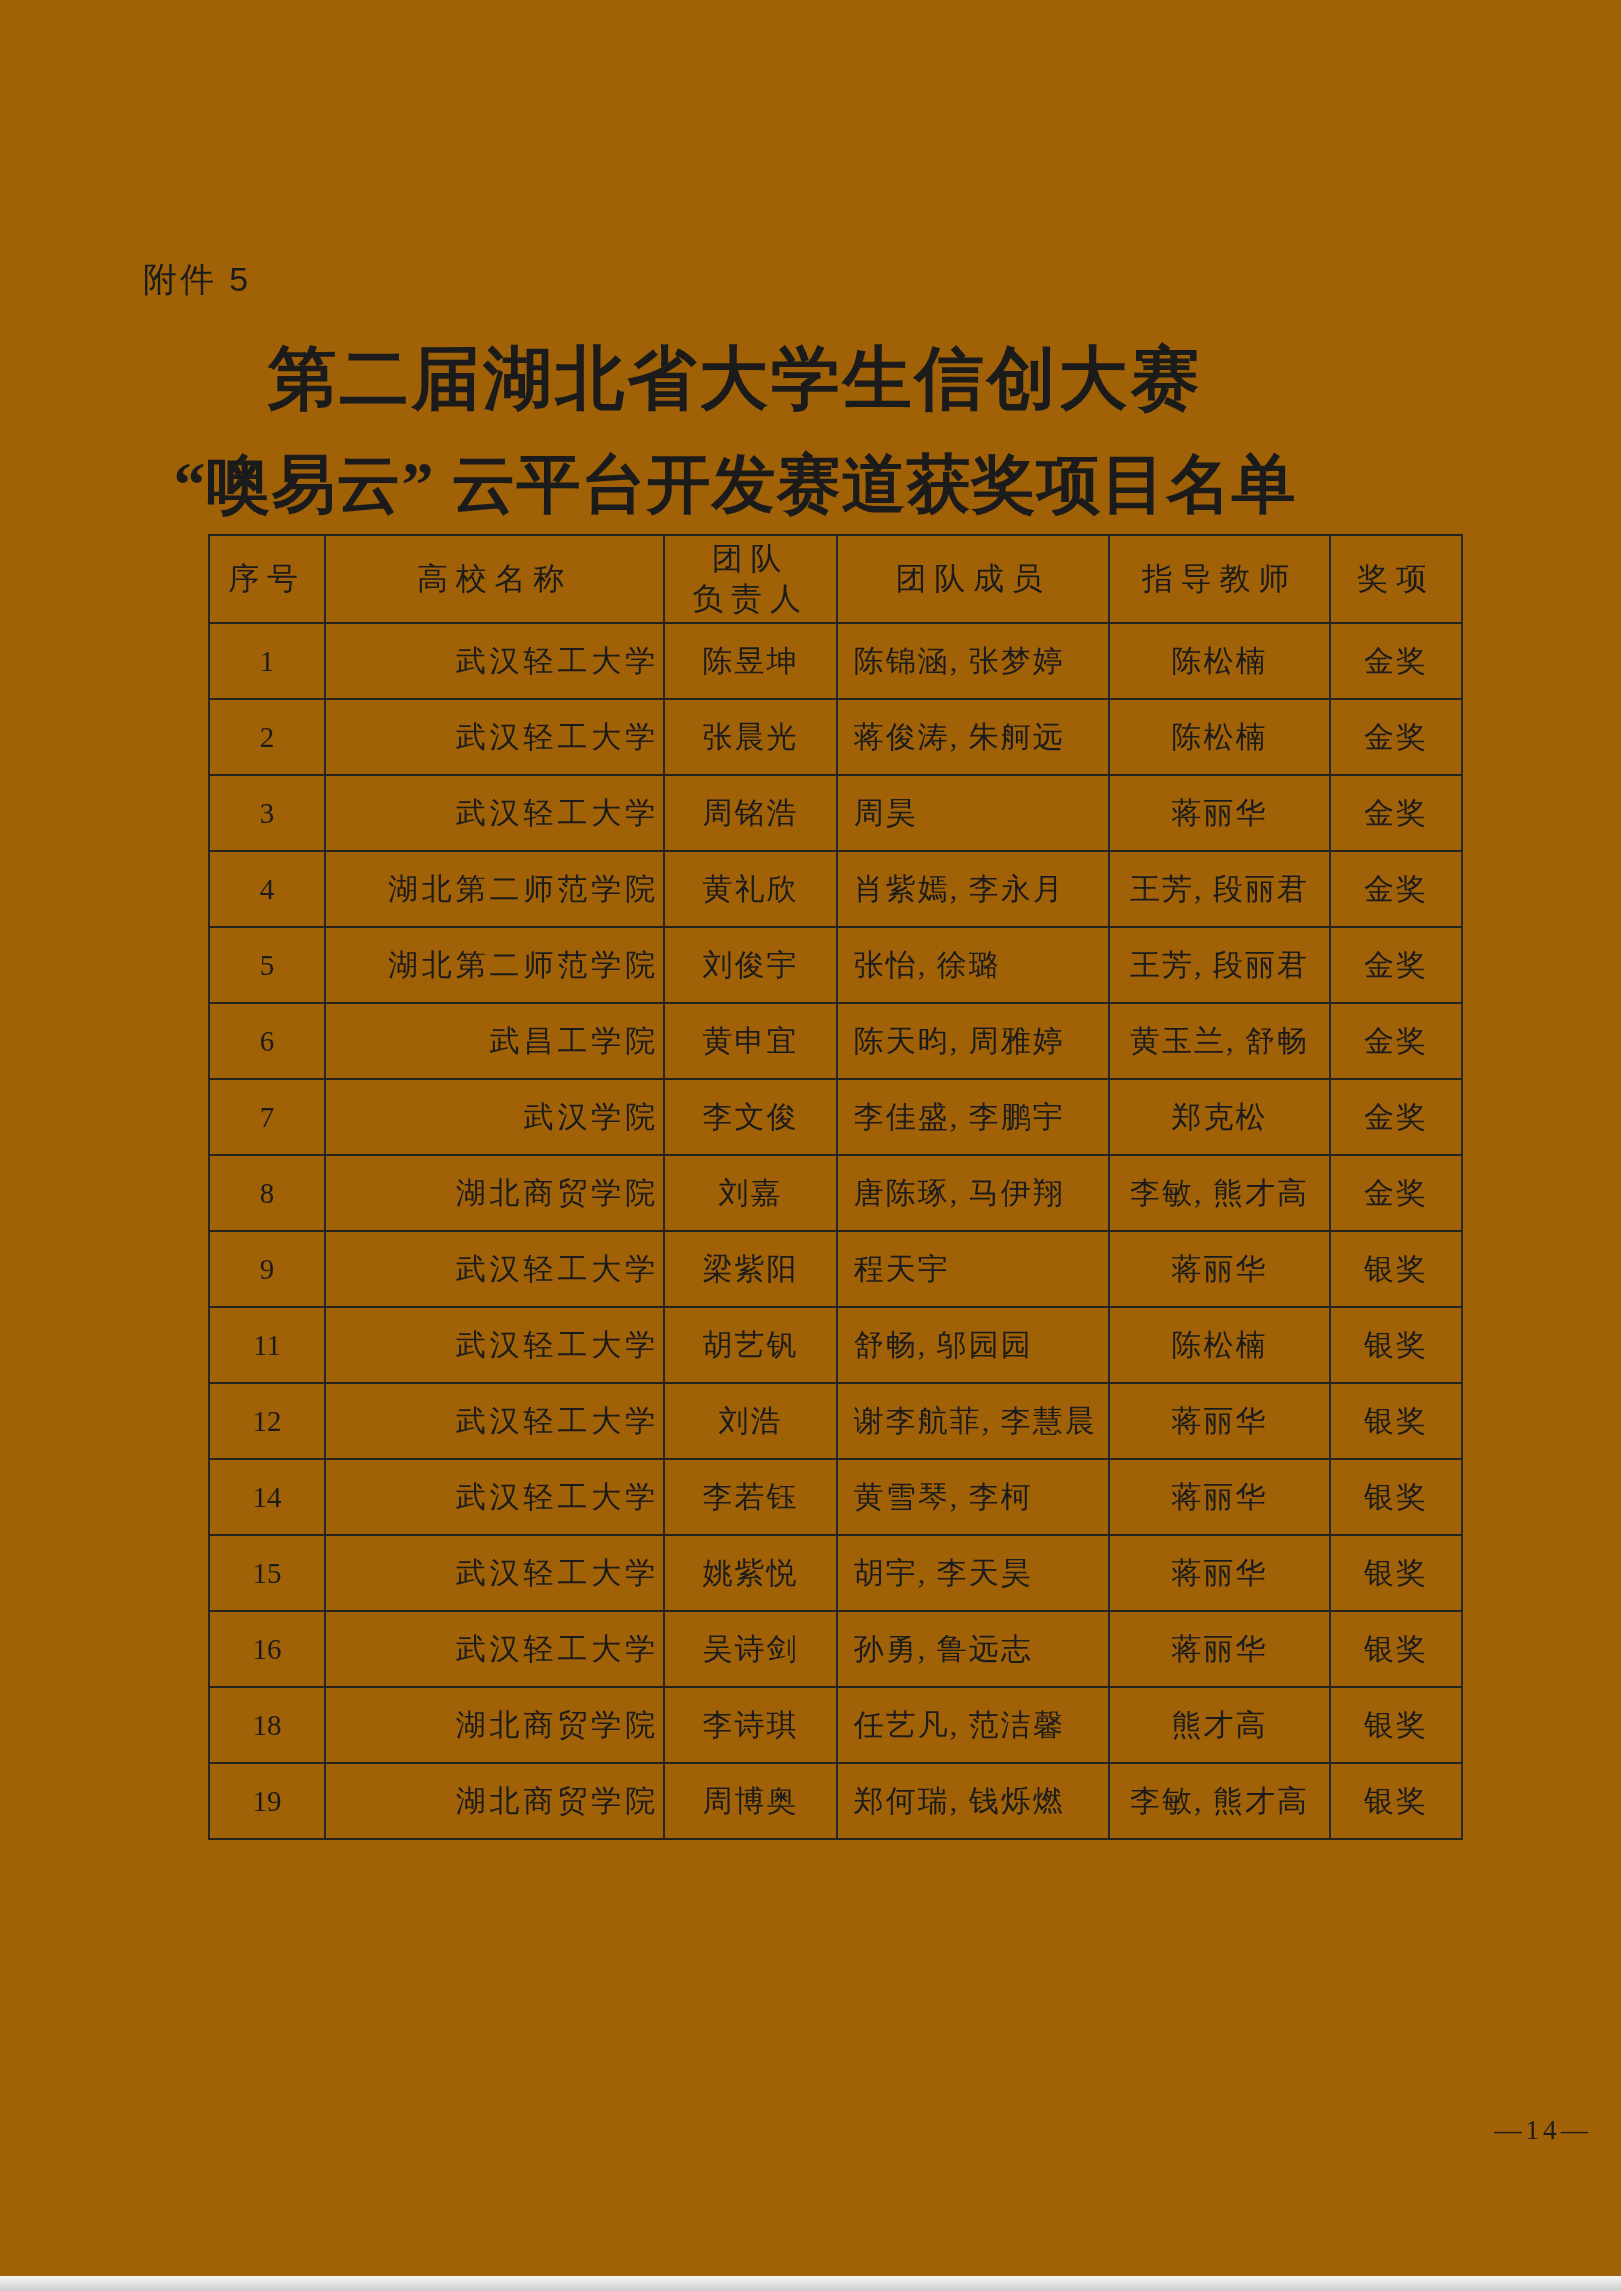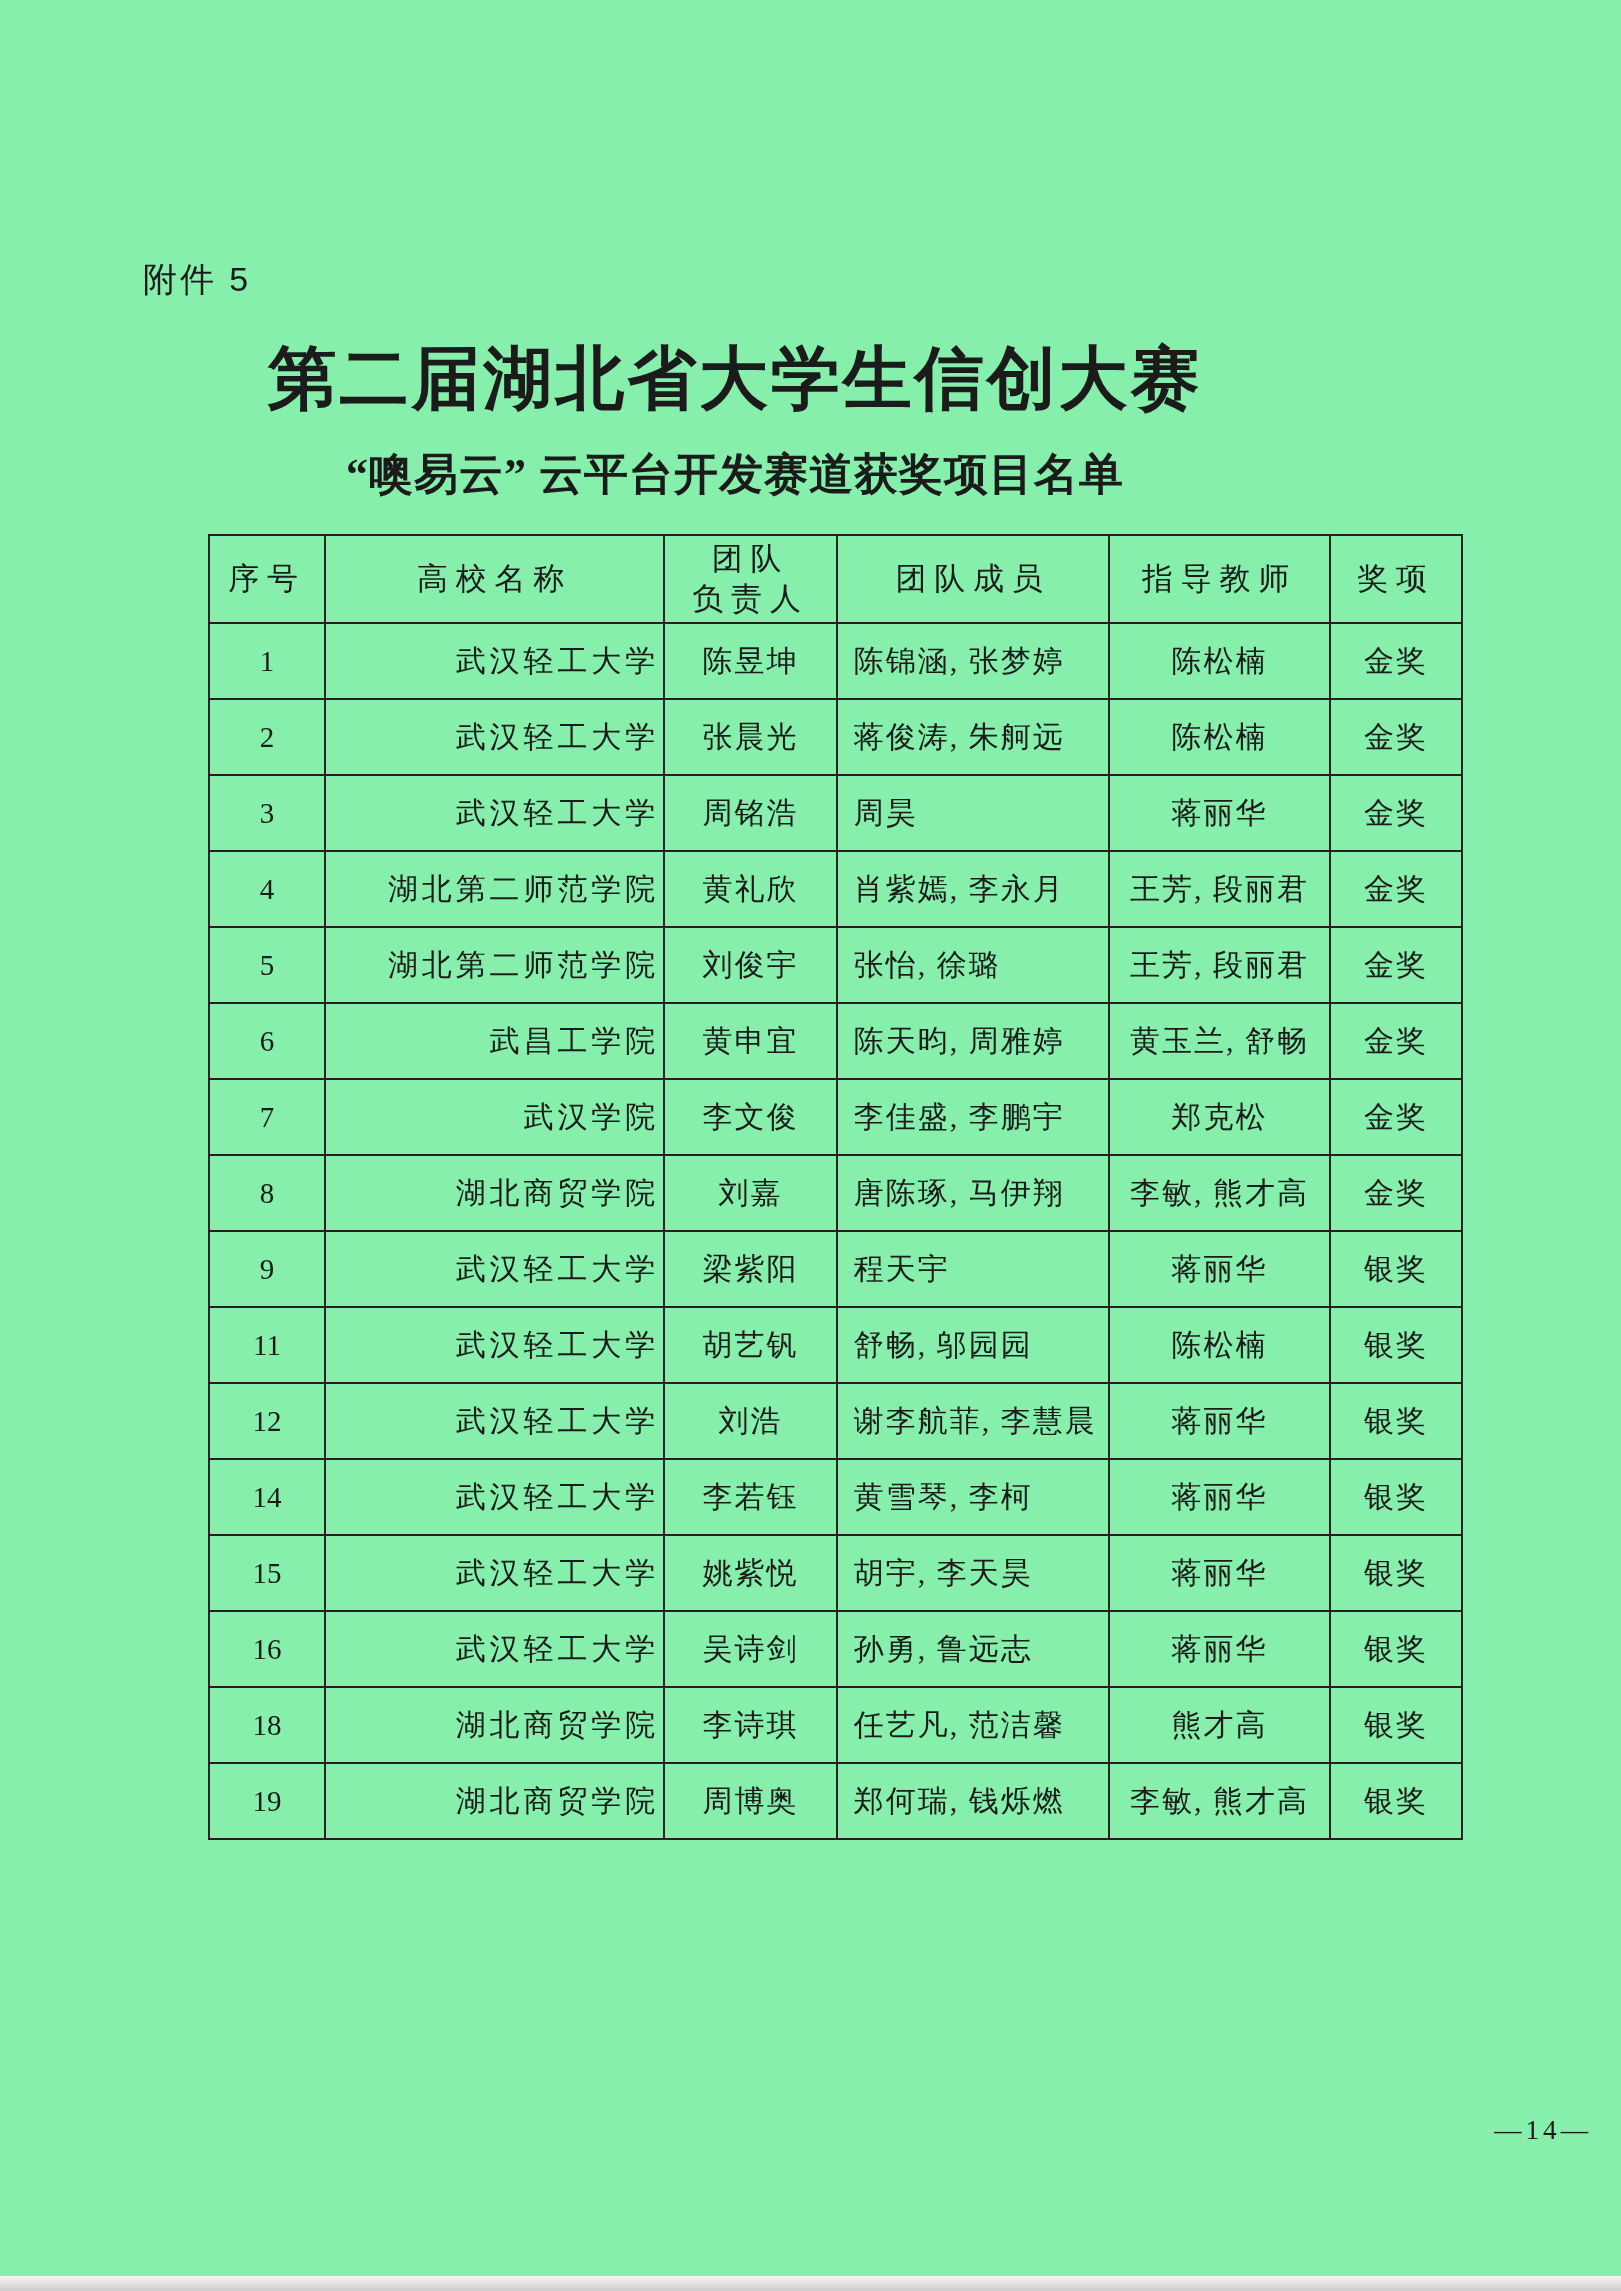--- a/index.html
+++ b/index.html
@@ -4,21 +4,21 @@
 <style>
   html, body {
     margin: 0;
     padding: 0;
     background: #ffffff;
   }
   .page {
     position: relative;
     width: 1621px;
     height: 2292px;
-    background: #86efac;
+    background: #a16207;
     font-family: "Liberation Serif", serif;
     color: #1b1b1b;
     overflow: hidden;
   }
   .attachment-label {
     position: absolute;
     left: 143px;
     top: 257px;
     font-size: 34px;
     letter-spacing: 2.9px;
@@ -32,21 +32,21 @@
     text-align: center;
   }
   .doc-title {
     font-size: 69px;
     font-weight: bold;
     letter-spacing: 2.9px;
     line-height: 1;
     margin: 0;
   }
   .doc-subtitle {
-    font-size: 44px;
+    font-size: 64px;
     font-weight: bold;
     letter-spacing: 1px;
     line-height: 1;
     margin: 39px 0 0 0;
   }
   table.awards-table {
     position: absolute;
     left: 208px;
     top: 534px;
     width: 1253px;

